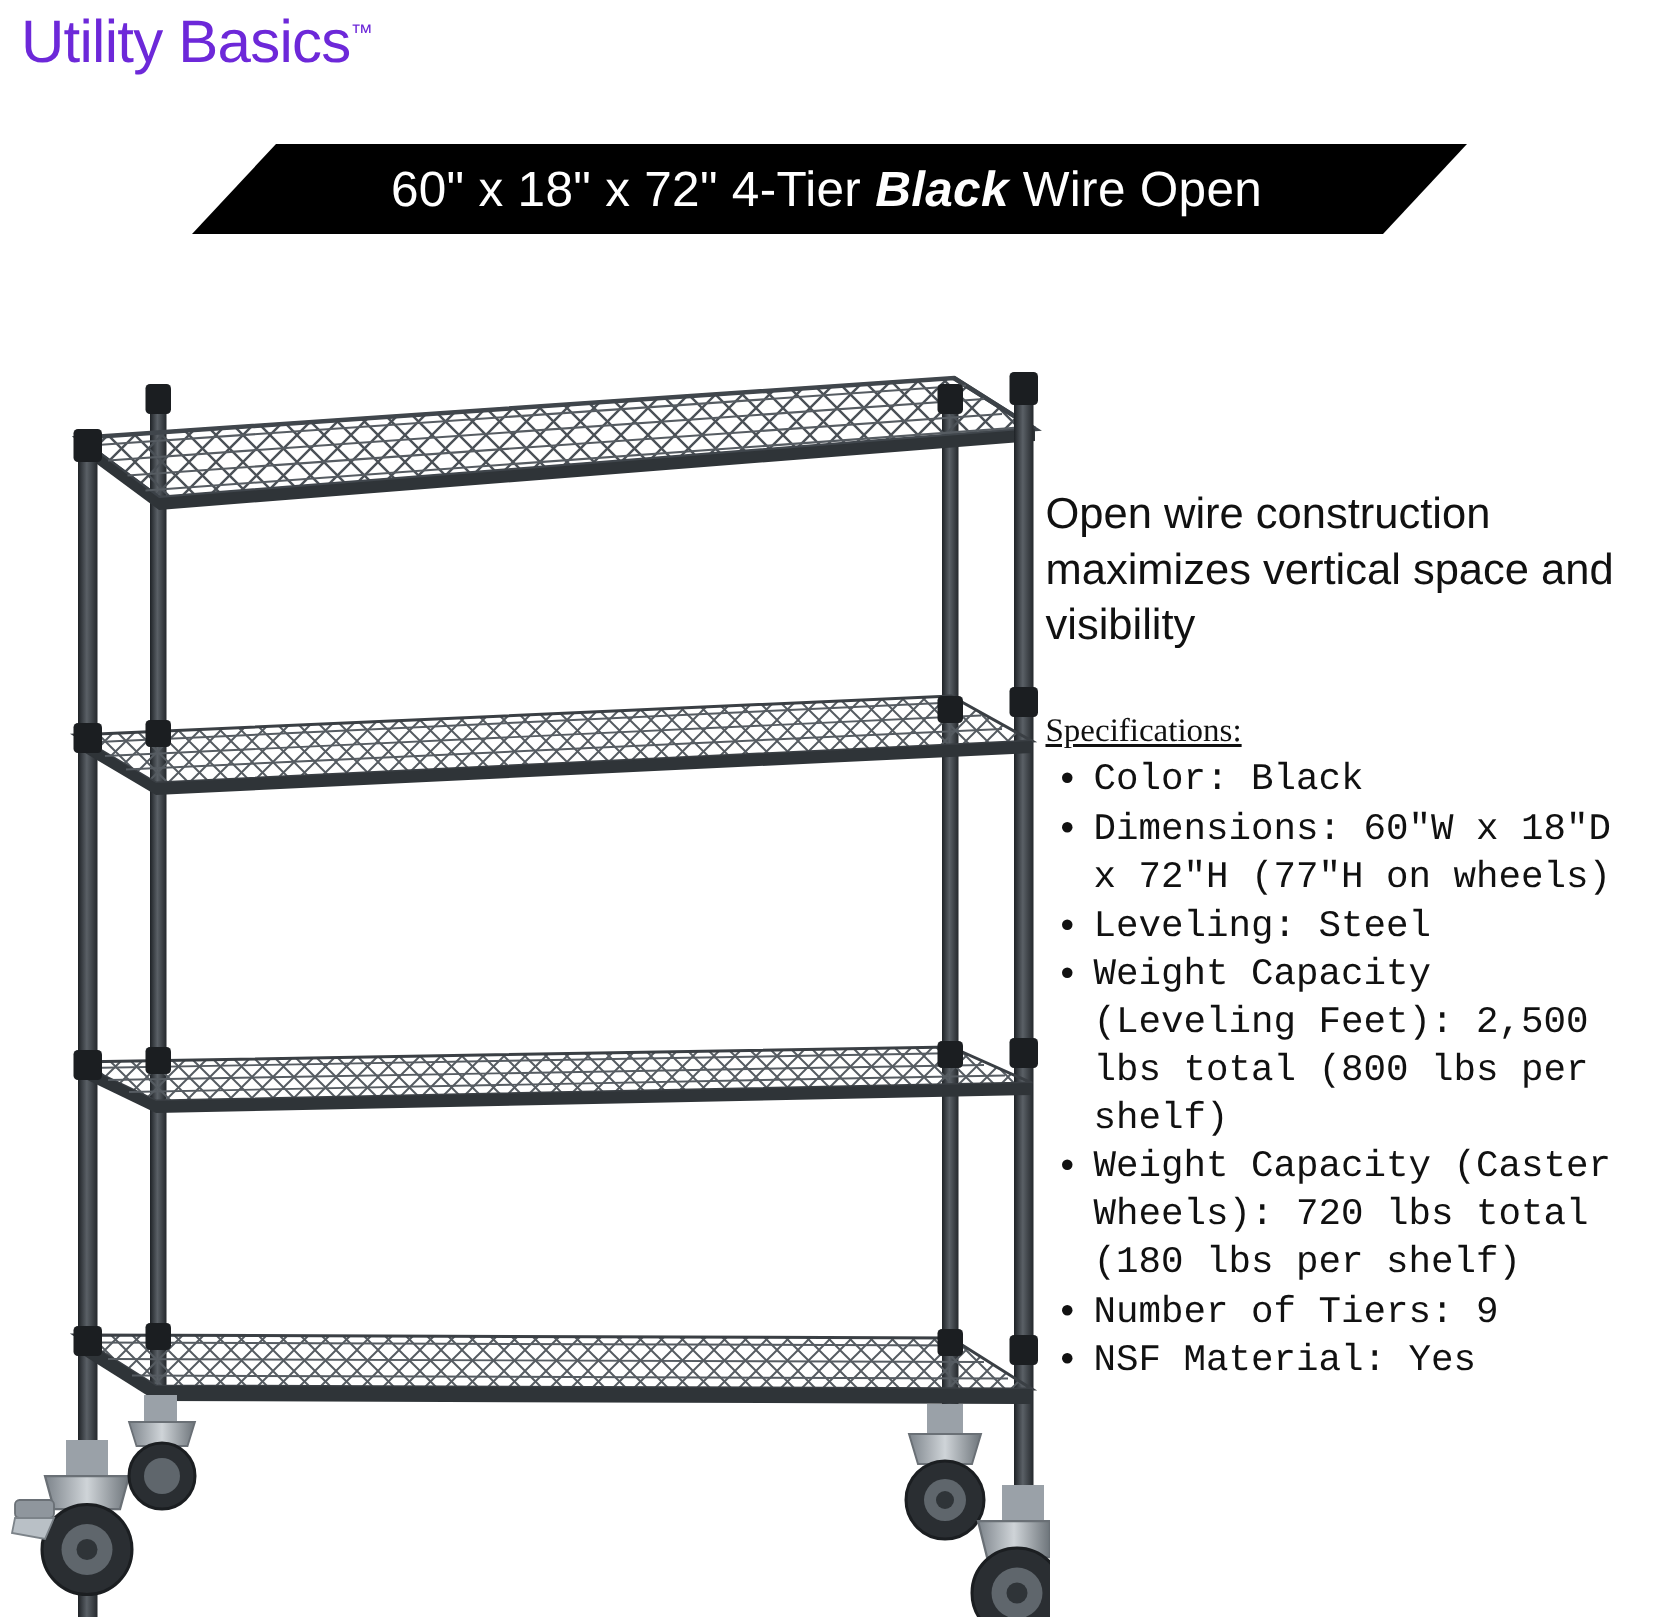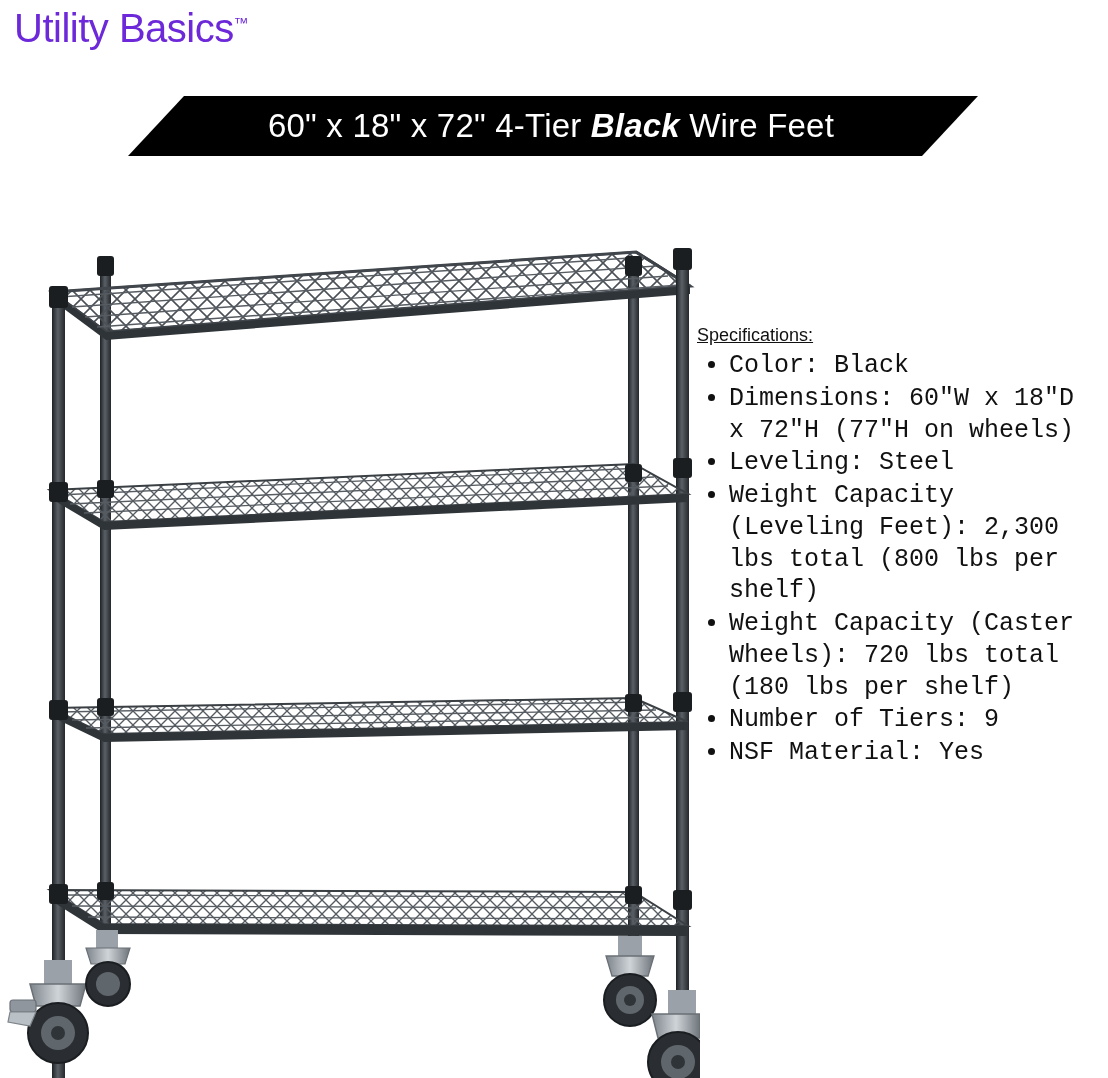--- a/index.html
+++ b/index.html
@@ -65,24 +65,25 @@
     width: 400px;
   }
   #headline {
     font-size: 29px;
     line-height: 1.28;
     color: #111111;
     margin: 0 0 38px 0;
     font-weight: 400;
   }
   #spec-title {
-    font-size: 18px;
+    font-size: 22px;
     text-decoration: underline;
     margin: 0 0 4px 0;
     font-weight: 400;
+    font-family: Liberation Serif, serif;
   }
   #spec-list {
     margin: 0;
     padding-left: 32px;
     font-size: 25px;
     line-height: 1.27;
     list-style: disc;
   }
   #spec-list li { margin: 0 0 1px 0; font-family: Liberation Mono, monospace; }
 
@@ -98,21 +99,21 @@
 </style>
 </head>
 <body>
 
 <div id="brand">
   <span>Utility Basics</span><span class="tm">™</span>
 </div>
 
 <div id="title-banner">
   <div id="title-text">
-    <span>60" x 18" x 72" 4-Tier </span><b>Black</b><span> Wire Feet</span>
+    <span>60" x 18" x 72" 4-Tier </span><b>Black</b><span> Wire Open</span>
   </div>
 </div>
 
 <div id="photo">
   <svg width="700" height="878" viewBox="0 0 700 878" xmlns="http://www.w3.org/2000/svg">
     <defs>
 
       <pattern id="mesh" width="18" height="18" patternUnits="userSpaceOnUse">
         <path d="M0 18 L18 0" stroke="#4a5056" stroke-width="1.6" fill="none"></path>
         <path d="M0 0 L18 18" stroke="#4a5056" stroke-width="1.6" fill="none"></path>
@@ -234,23 +235,24 @@
       <rect x="668" y="790" width="28" height="24" fill="#9aa1a8"></rect>
       <path d="M652 814 L700 814 L700 838 L658 838 Z" fill="url(#casterG)" stroke="#6a7076" stroke-width="1.5"></path>
       <ellipse cx="678" cy="862" rx="30" ry="30" fill="#2a2e32" stroke="#1b1e21" stroke-width="2"></ellipse>
       <ellipse cx="678" cy="862" rx="17" ry="17" fill="#5f666c"></ellipse>
       <ellipse cx="678" cy="862" rx="7" ry="7" fill="#2f3438"></ellipse>
     </g>
   </svg>
 </div>
 
 <div id="copy">
+  <p id="headline">Open wire construction maximizes vertical space and visibility</p>
   <p id="spec-title">Specifications:</p>
   <ul id="spec-list">
     <li>Color: Black</li>
     <li>Dimensions: 60"W x 18"D x 72"H (77"H on wheels)</li>
     <li>Leveling: Steel</li>
-    <li>Weight Capacity (Leveling Feet): 2,300 lbs total (800 lbs per shelf)</li>
+    <li>Weight Capacity (Leveling Feet): 2,500 lbs total (800 lbs per shelf)</li>
     <li>Weight Capacity (Caster Wheels): 720 lbs total (180 lbs per shelf)</li>
     <li>Number of Tiers: 9</li>
     <li>NSF Material: Yes</li>
   </ul>
 </div>
 
 </body></html>

